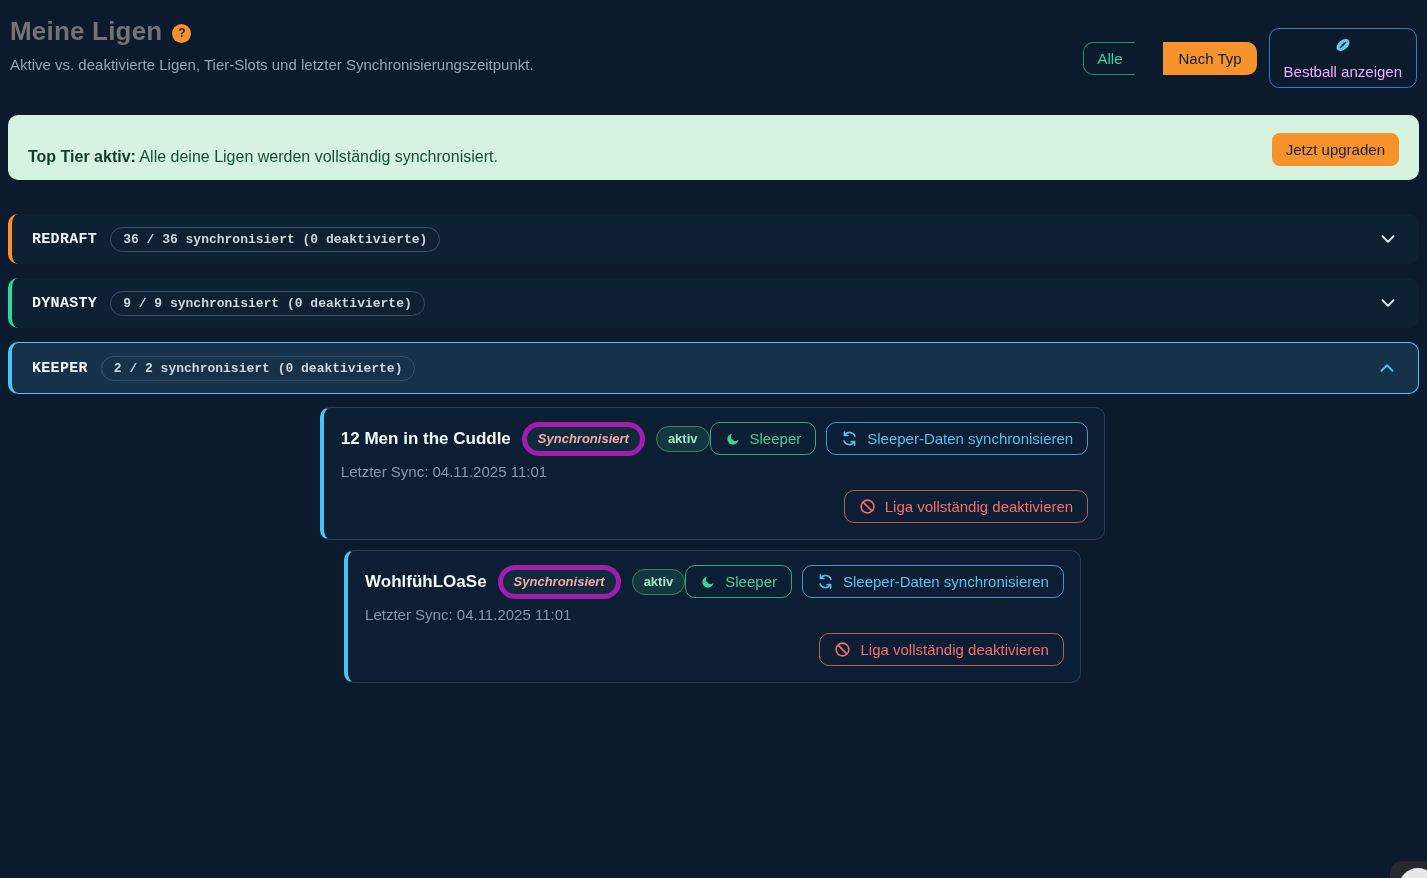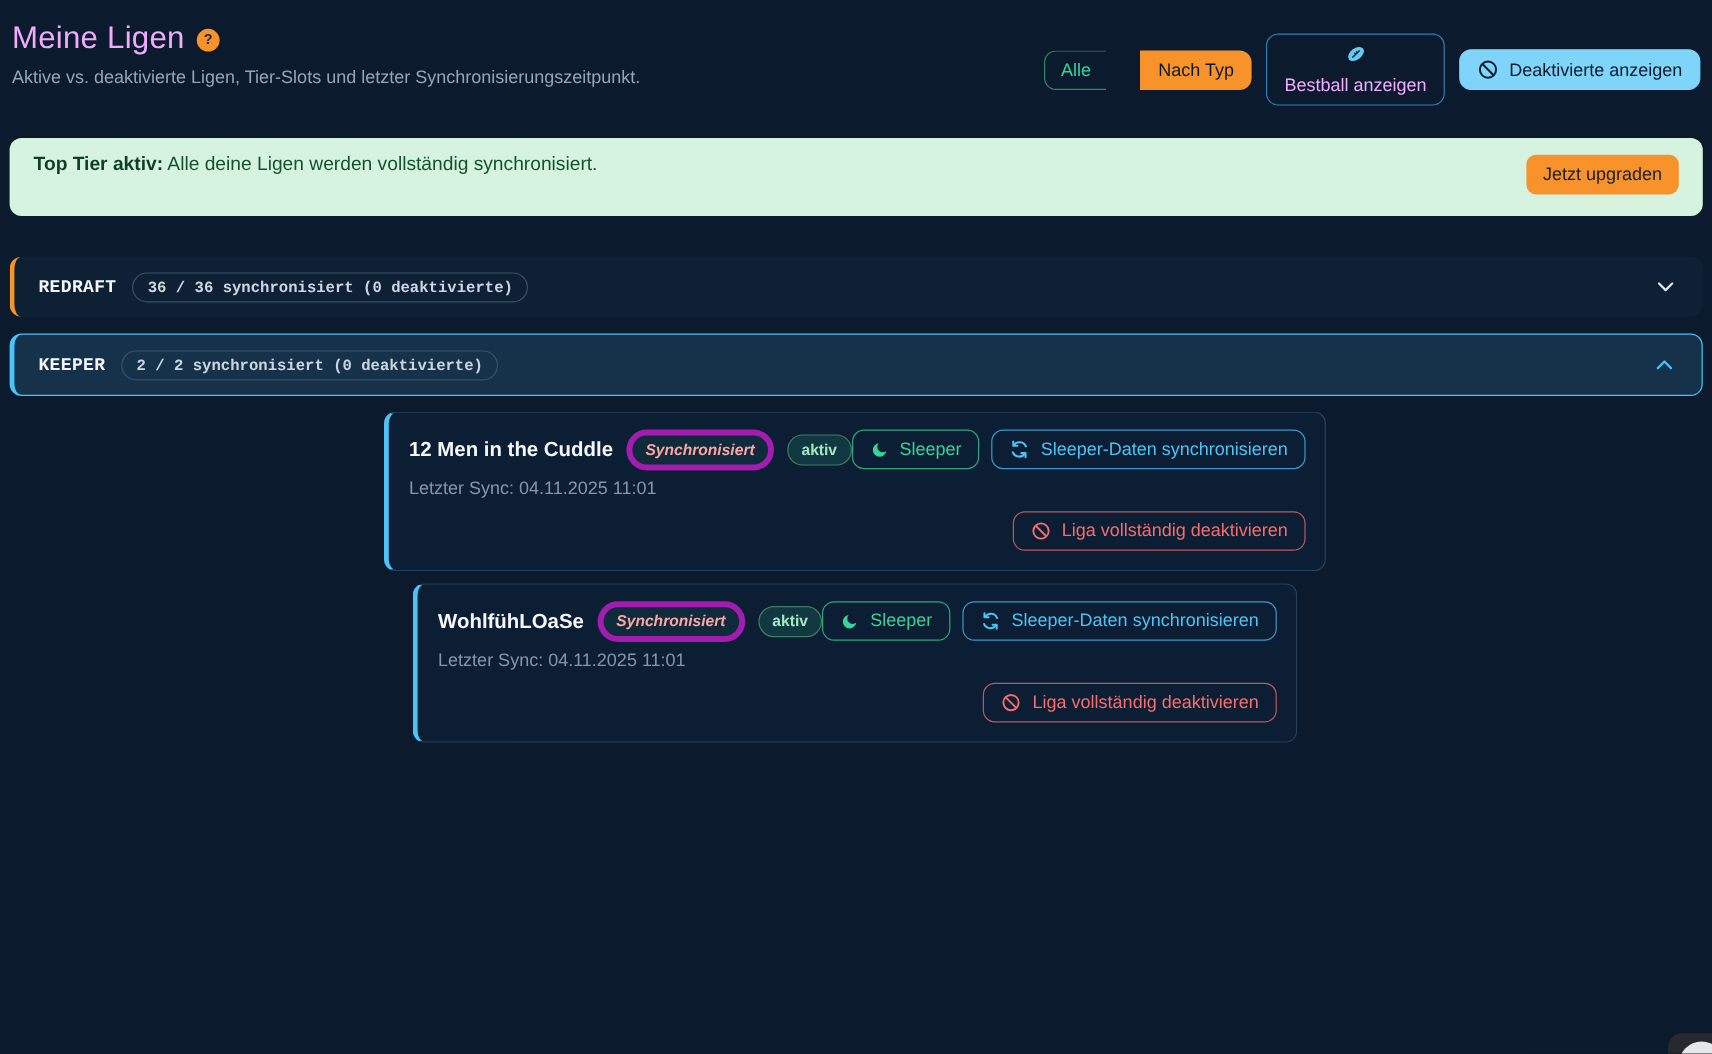--- a/index.html
+++ b/index.html
@@ -8,21 +8,21 @@
     background: #0b1a2c;
     font-family: "Liberation Sans", sans-serif;
     color: #eef3f8;
     position: relative;
   }
   .page { width: 100%; height: 100%; padding: 16px 8px 0 8px; position: relative; }
 
   
   .topbar { display: flex; justify-content: space-between; align-items: flex-start; padding: 0 2px; }
   .title-row { display: flex; align-items: center; gap: 10px; }
-  h1.page-title { font-size: 26px; font-weight: 400; color: #f0abfc; letter-spacing: 0.2px; }
+  h1.page-title { font-size: 26px; font-weight: 700; color: #737373; letter-spacing: 0.2px; }
   .help {
     width: 19px; height: 19px; border-radius: 50%;
     background: #f austere8922a; background: #f8922a;
     color: #20262c; font-size: 12px; font-weight: 700;
     display: inline-flex; align-items: center; justify-content: center;
     cursor: pointer; margin-top: 3px;
   }
   .subtitle { margin-top: 9px; font-size: 15px; color: #93a5b8; }
 
   .controls { display: flex; align-items: center; gap: 12px; margin-top: 12px; }
@@ -48,21 +48,21 @@
   .btn-outline-blue { border: 1px solid #2d7fb5; color: #f0abfc; background: #0b1b2d; flex-direction: column; }
   .btn-solid-blue { border: 1px solid #7fd4f9; background: #7fd4f9; color: #0b1b2d; }
 
   
   .banner {
     margin-top: 27px;
     background: #d5f3de;
     border-radius: 10px;
     padding: 14px 20px;
     min-height: 65px;
-    display: flex; align-items: flex-start; justify-content: space-between;
+    display: flex; align-items: flex-end; justify-content: space-between;
   }
   .banner-text { font-size: 16px; color: #14532d; }
   .banner-text .strong { font-weight: 700; color: #0f3f24; }
   .btn-orange {
     background: #f8922a; color: #15202b; border: none;
     border-radius: 8px; padding: 8px 14px; font-size: 15px;
   }
 
   
   .accordion {
@@ -153,45 +153,47 @@
       </div>
       <button class="btn btn-outline-blue">
         <svg width="18" height="18" viewBox="0 0 24 24">
           <ellipse cx="12" cy="12" rx="10" ry="6.3" transform="rotate(-38 12 12)" fill="#66c9f4"></ellipse>
           <line x1="8" y1="16" x2="16" y2="8" stroke="#0b1b2d" stroke-width="1.6"></line>
           <line x1="10.2" y1="10.6" x2="12.1" y2="12.5" stroke="#0b1b2d" stroke-width="1.3"></line>
           <line x1="12.1" y1="9" x2="14" y2="10.9" stroke="#0b1b2d" stroke-width="1.3"></line>
         </svg>
         <span>Bestball anzeigen</span>
       </button>
-      <button class="btn btn-solid-blue">
-        <svg width="18" height="18" viewBox="0 0 24 24" fill="none" stroke="#0b1b2d" stroke-width="2.2">
-          <circle cx="12" cy="12" r="9"></circle>
-          <line x1="5.8" y1="5.8" x2="18.2" y2="18.2"></line>
-        </svg>
-        <span>Deaktivierte anzeigen</span>
-      </button>
     </div>
   </header>
 
   <div class="banner">
     <p class="banner-text"><span class="strong">Top Tier aktiv:</span> <span>Alle deine Ligen werden vollständig synchronisiert.</span></p>
     <button class="btn btn-orange">Jetzt upgraden</button>
   </div>
 
   <section class="accordion acc-redraft">
     <span class="acc-label">REDRAFT</span>
     <span class="acc-badge">36 / 36 synchronisiert (0 deaktivierte)</span>
     <span class="acc-chevron">
       <svg width="22" height="22" viewBox="0 0 24 24" fill="none" stroke-width="2" stroke-linecap="round" stroke-linejoin="round">
           <polyline points="6 9 12 15 18 9"></polyline>
         </svg>
     </span>
   </section>
 
+  <section class="accordion acc-dynasty">
+    <span class="acc-label">DYNASTY</span>
+    <span class="acc-badge">9 / 9 synchronisiert (0 deaktivierte)</span>
+    <span class="acc-chevron">
+      <svg width="22" height="22" viewBox="0 0 24 24" fill="none" stroke-width="2" stroke-linecap="round" stroke-linejoin="round">
+          <polyline points="6 9 12 15 18 9"></polyline>
+        </svg>
+    </span>
+  </section>
 
   <section class="accordion acc-keeper">
     <span class="acc-label">KEEPER</span>
     <span class="acc-badge">2 / 2 synchronisiert (0 deaktivierte)</span>
     <span class="acc-chevron">
       <svg width="22" height="22" viewBox="0 0 24 24" fill="none" stroke-width="2" stroke-linecap="round" stroke-linejoin="round">
           <polyline points="6 15 12 9 18 15"></polyline>
         </svg>
     </span>
   </section>

